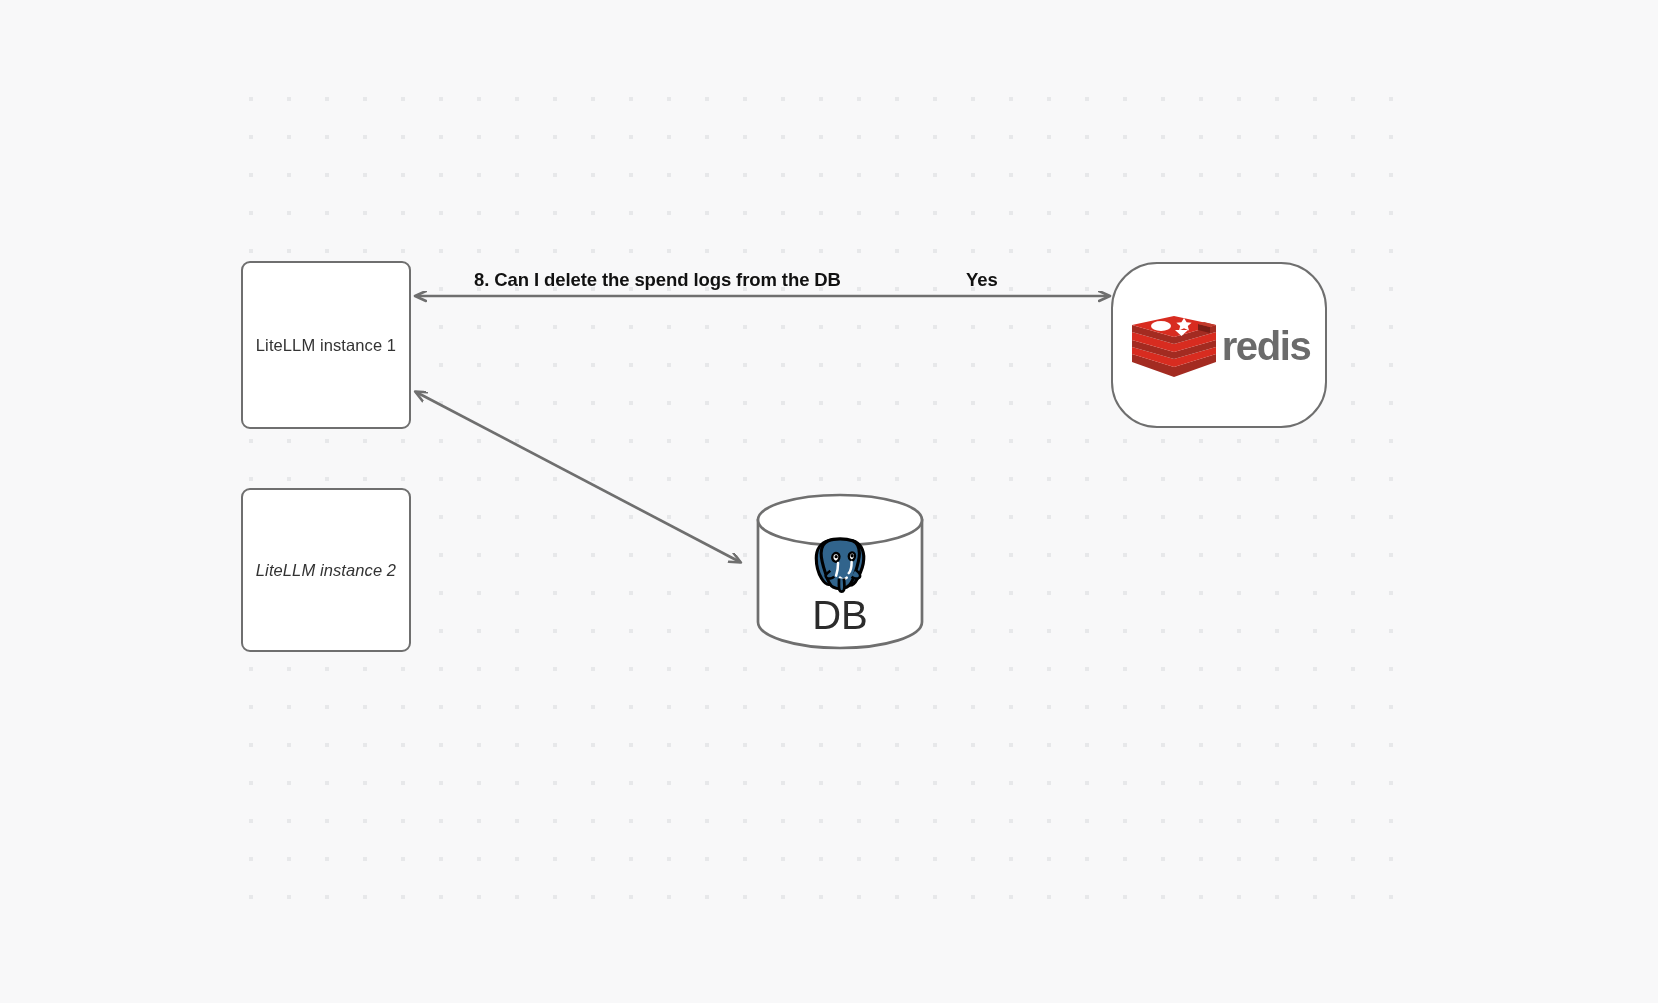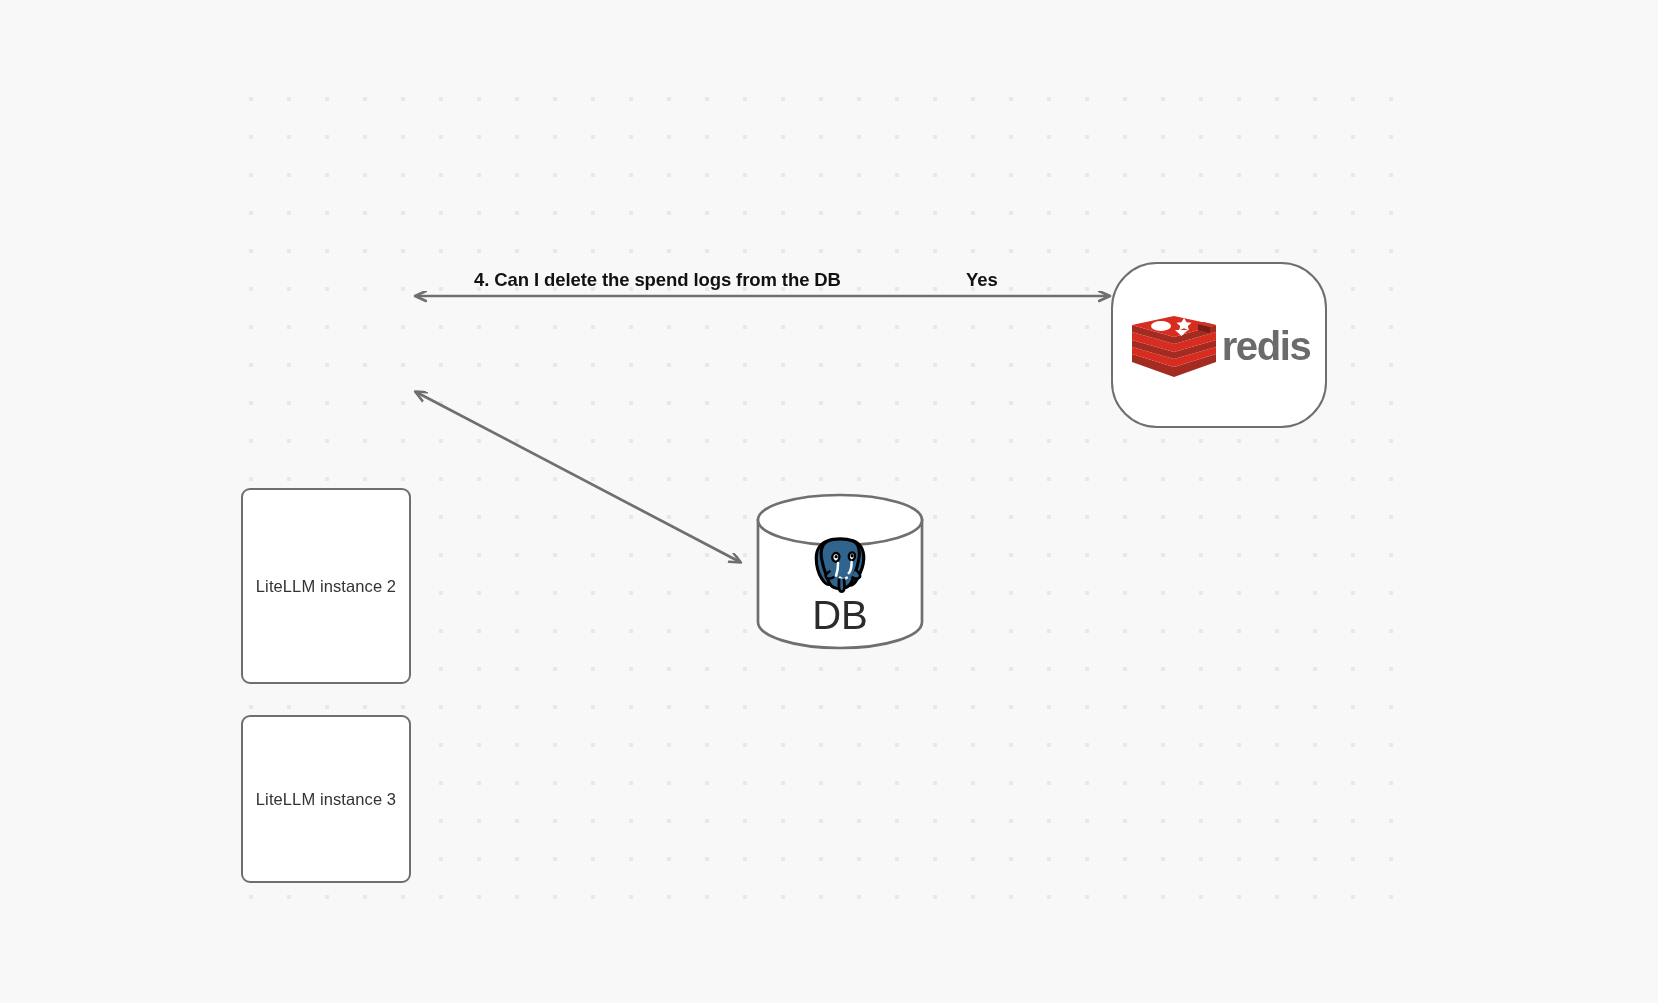--- a/index.html
+++ b/index.html
@@ -51,21 +51,21 @@
   }
   .node-label {
     font-size: 16.5px;
     color: #333333;
     font-family: "Liberation Sans", sans-serif;
     letter-spacing: .1px;
     text-align: center;
     line-height: 1.25;
   }
   #node-litellm-1 { left: 241px; top: 261px; width: 170px; height: 168px; }
-  #node-litellm-2 { left: 241px; top: 488px; width: 170px; height: 196px; }
+  #node-litellm-2 { left: 241px; top: 488px; width: 170px; height: 164px; font-style: italic; }
   #node-litellm-3 { left: 241px; top: 715px; width: 170px; height: 168px; }
 
   
   #node-redis {
     left: 1111px;
     top: 262px;
     width: 216px;
     height: 166px;
     border-radius: 46px;
     flex-direction: row;
@@ -147,33 +147,33 @@
       <marker id="arrow-left" markerWidth="14" markerHeight="14" refX="3" refY="5" orient="auto" markerUnits="userSpaceOnUse">
         <path d="M 13 0 L 2 5 L 13 10" fill="none" stroke="#6f6f6f" stroke-width="2.6" stroke-linecap="round" stroke-linejoin="round"></path>
       </marker>
     </defs>
 
     <line x1="416" y1="296" x2="1109" y2="296" stroke="#6f6f6f" stroke-width="2.7" marker-start="url(#arrow-left)" marker-end="url(#arrow-right)"></line>
 
     <line x1="416" y1="392" x2="740" y2="562" stroke="#6f6f6f" stroke-width="2.7" marker-start="url(#arrow-left)" marker-end="url(#arrow-right)"></line>
   </svg>
 
-  <div class="edge-label" id="edge-label-1">4.  Can I delete the spend logs from the DB</div>
+  <div class="edge-label" id="edge-label-1">8.  Can I delete the spend logs from the DB</div>
 
   <div class="edge-label" id="edge-label-yes">Yes</div>
 
 
+  <div class="node" id="node-litellm-1">
+    <span class="node-label">LiteLLM instance 1</span>
+  </div>
 
   <div class="node" id="node-litellm-2">
     <span class="node-label">LiteLLM instance 2</span>
   </div>
 
-  <div class="node" id="node-litellm-3">
-    <span class="node-label">LiteLLM instance 3</span>
-  </div>
 
   <div class="node" id="node-redis">
     <span class="redis-logo-wrap">
       <svg width="92" height="72" viewBox="0 0 92 72" xmlns="http://www.w3.org/2000/svg">
 
         <path d="M46 56 L88 43 L88 51 L46 66 L4 51 L4 43 Z" fill="#a32b21"></path>
         <path d="M46 48 L88 36 L88 43 L46 56 L4 43 L4 36 Z" fill="#d82c20"></path>
 
         <path d="M46 41 L88 29 L88 36 L46 48 L4 36 L4 29 Z" fill="#a32b21"></path>
         <path d="M46 33 L88 21 L88 29 L46 41 L4 29 L4 21 Z" fill="#d82c20"></path>

